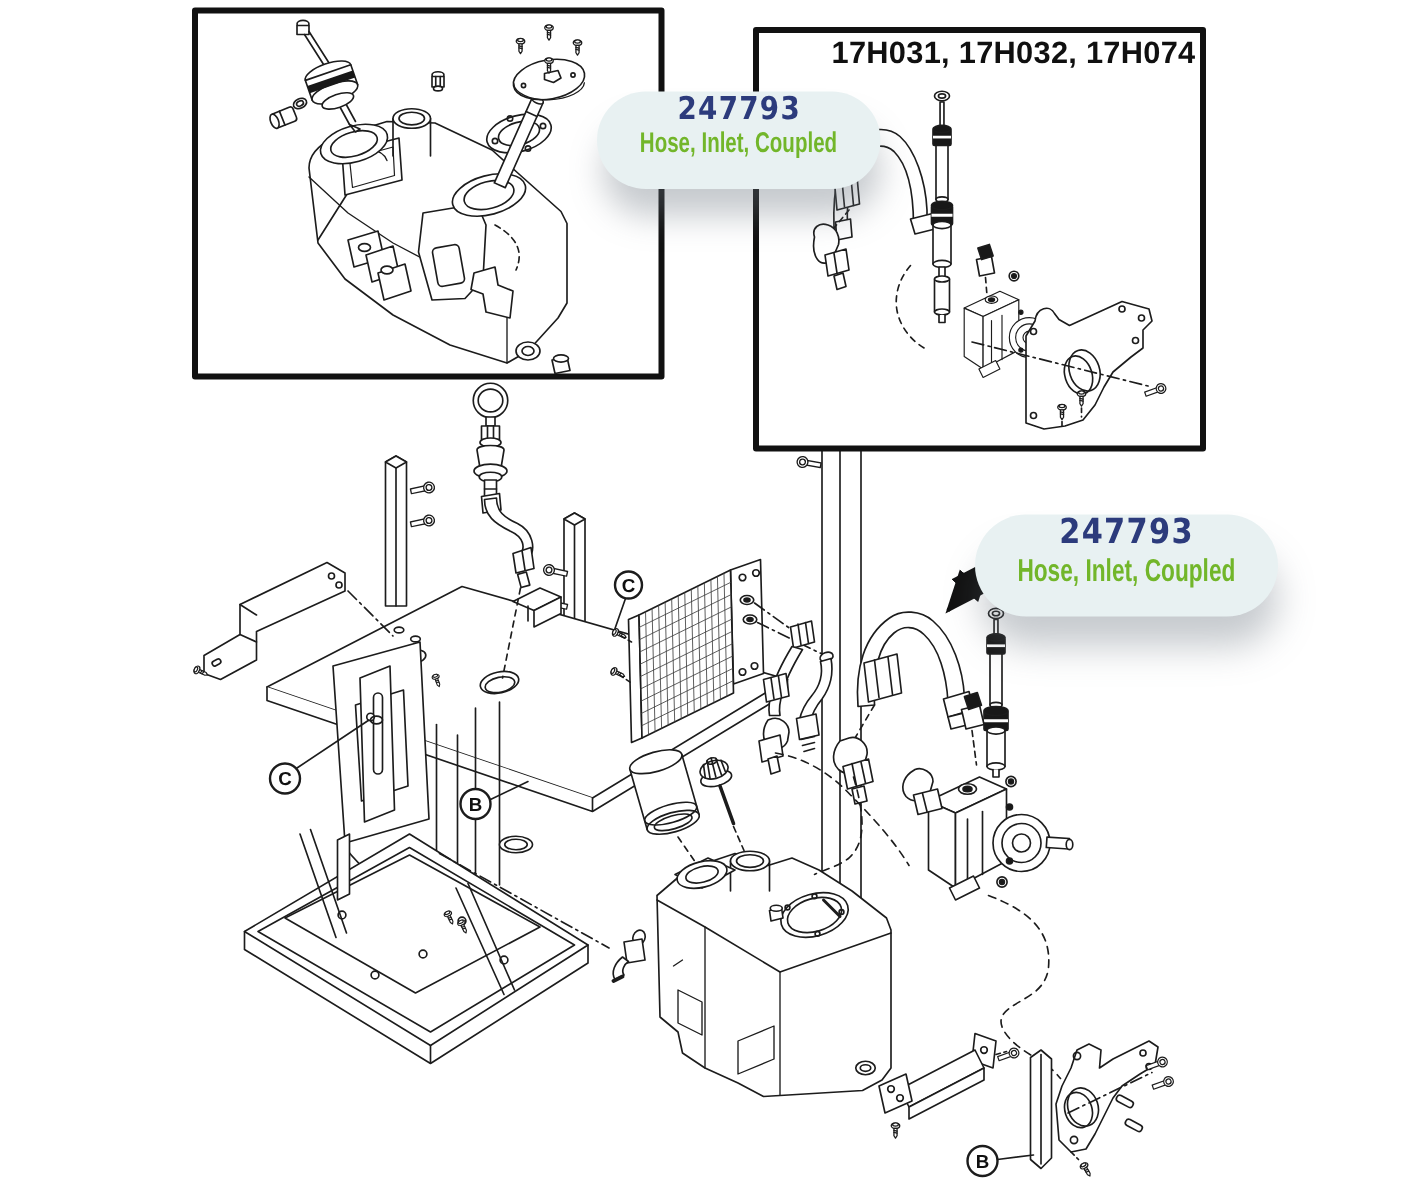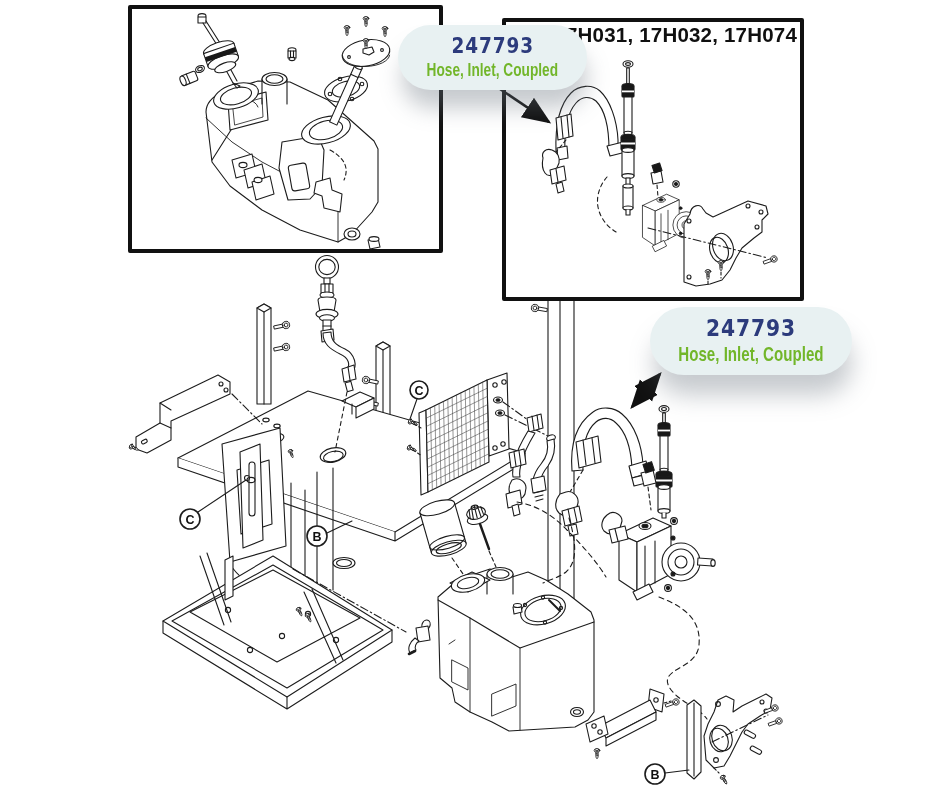--- a/index.html
+++ b/index.html
@@ -1,21 +1,21 @@
 <!DOCTYPE html>
 <html><head>
 <meta charset="utf-8">
 <style>
   html,body{margin:0;padding:0;}
   body{width:940px;height:788px;background:#ffffff;position:relative;overflow:hidden;
        font-family:"Liberation Sans", sans-serif;}
   #stage{position:absolute;left:0;top:0;width:940px;height:788px;}
   svg{position:absolute;left:0;top:0;}
   .badge{position:absolute;border-radius:40px;display:flex;flex-direction:column;
-         align-items:center;justify-content:center;text-align:center;line-height:1.12;}
+         align-items:center;justify-content:flex-start;text-align:center;line-height:1.12;margin-top:36px;}
   .badge .num{font-weight:bold;letter-spacing:1px;white-space:nowrap;
               font-family:"DejaVu Sans", sans-serif;transform:scaleX(.88);}
   .badge .nm{font-weight:bold;white-space:nowrap;transform:scaleX(.72);}
   #badge-top{left:398px;top:25px;width:189px;height:65px;
              box-shadow:2px 20px 22px -2px rgba(105,115,125,.38);}
   #badge-top .num{font-size:21px;}
   #badge-top .nm{font-size:19px;}
   #badge-mid{left:650px;top:307px;width:202px;height:68px;
              box-shadow:2px 22px 24px -2px rgba(105,115,125,.38);}
   #badge-mid .num{font-size:23px;}

